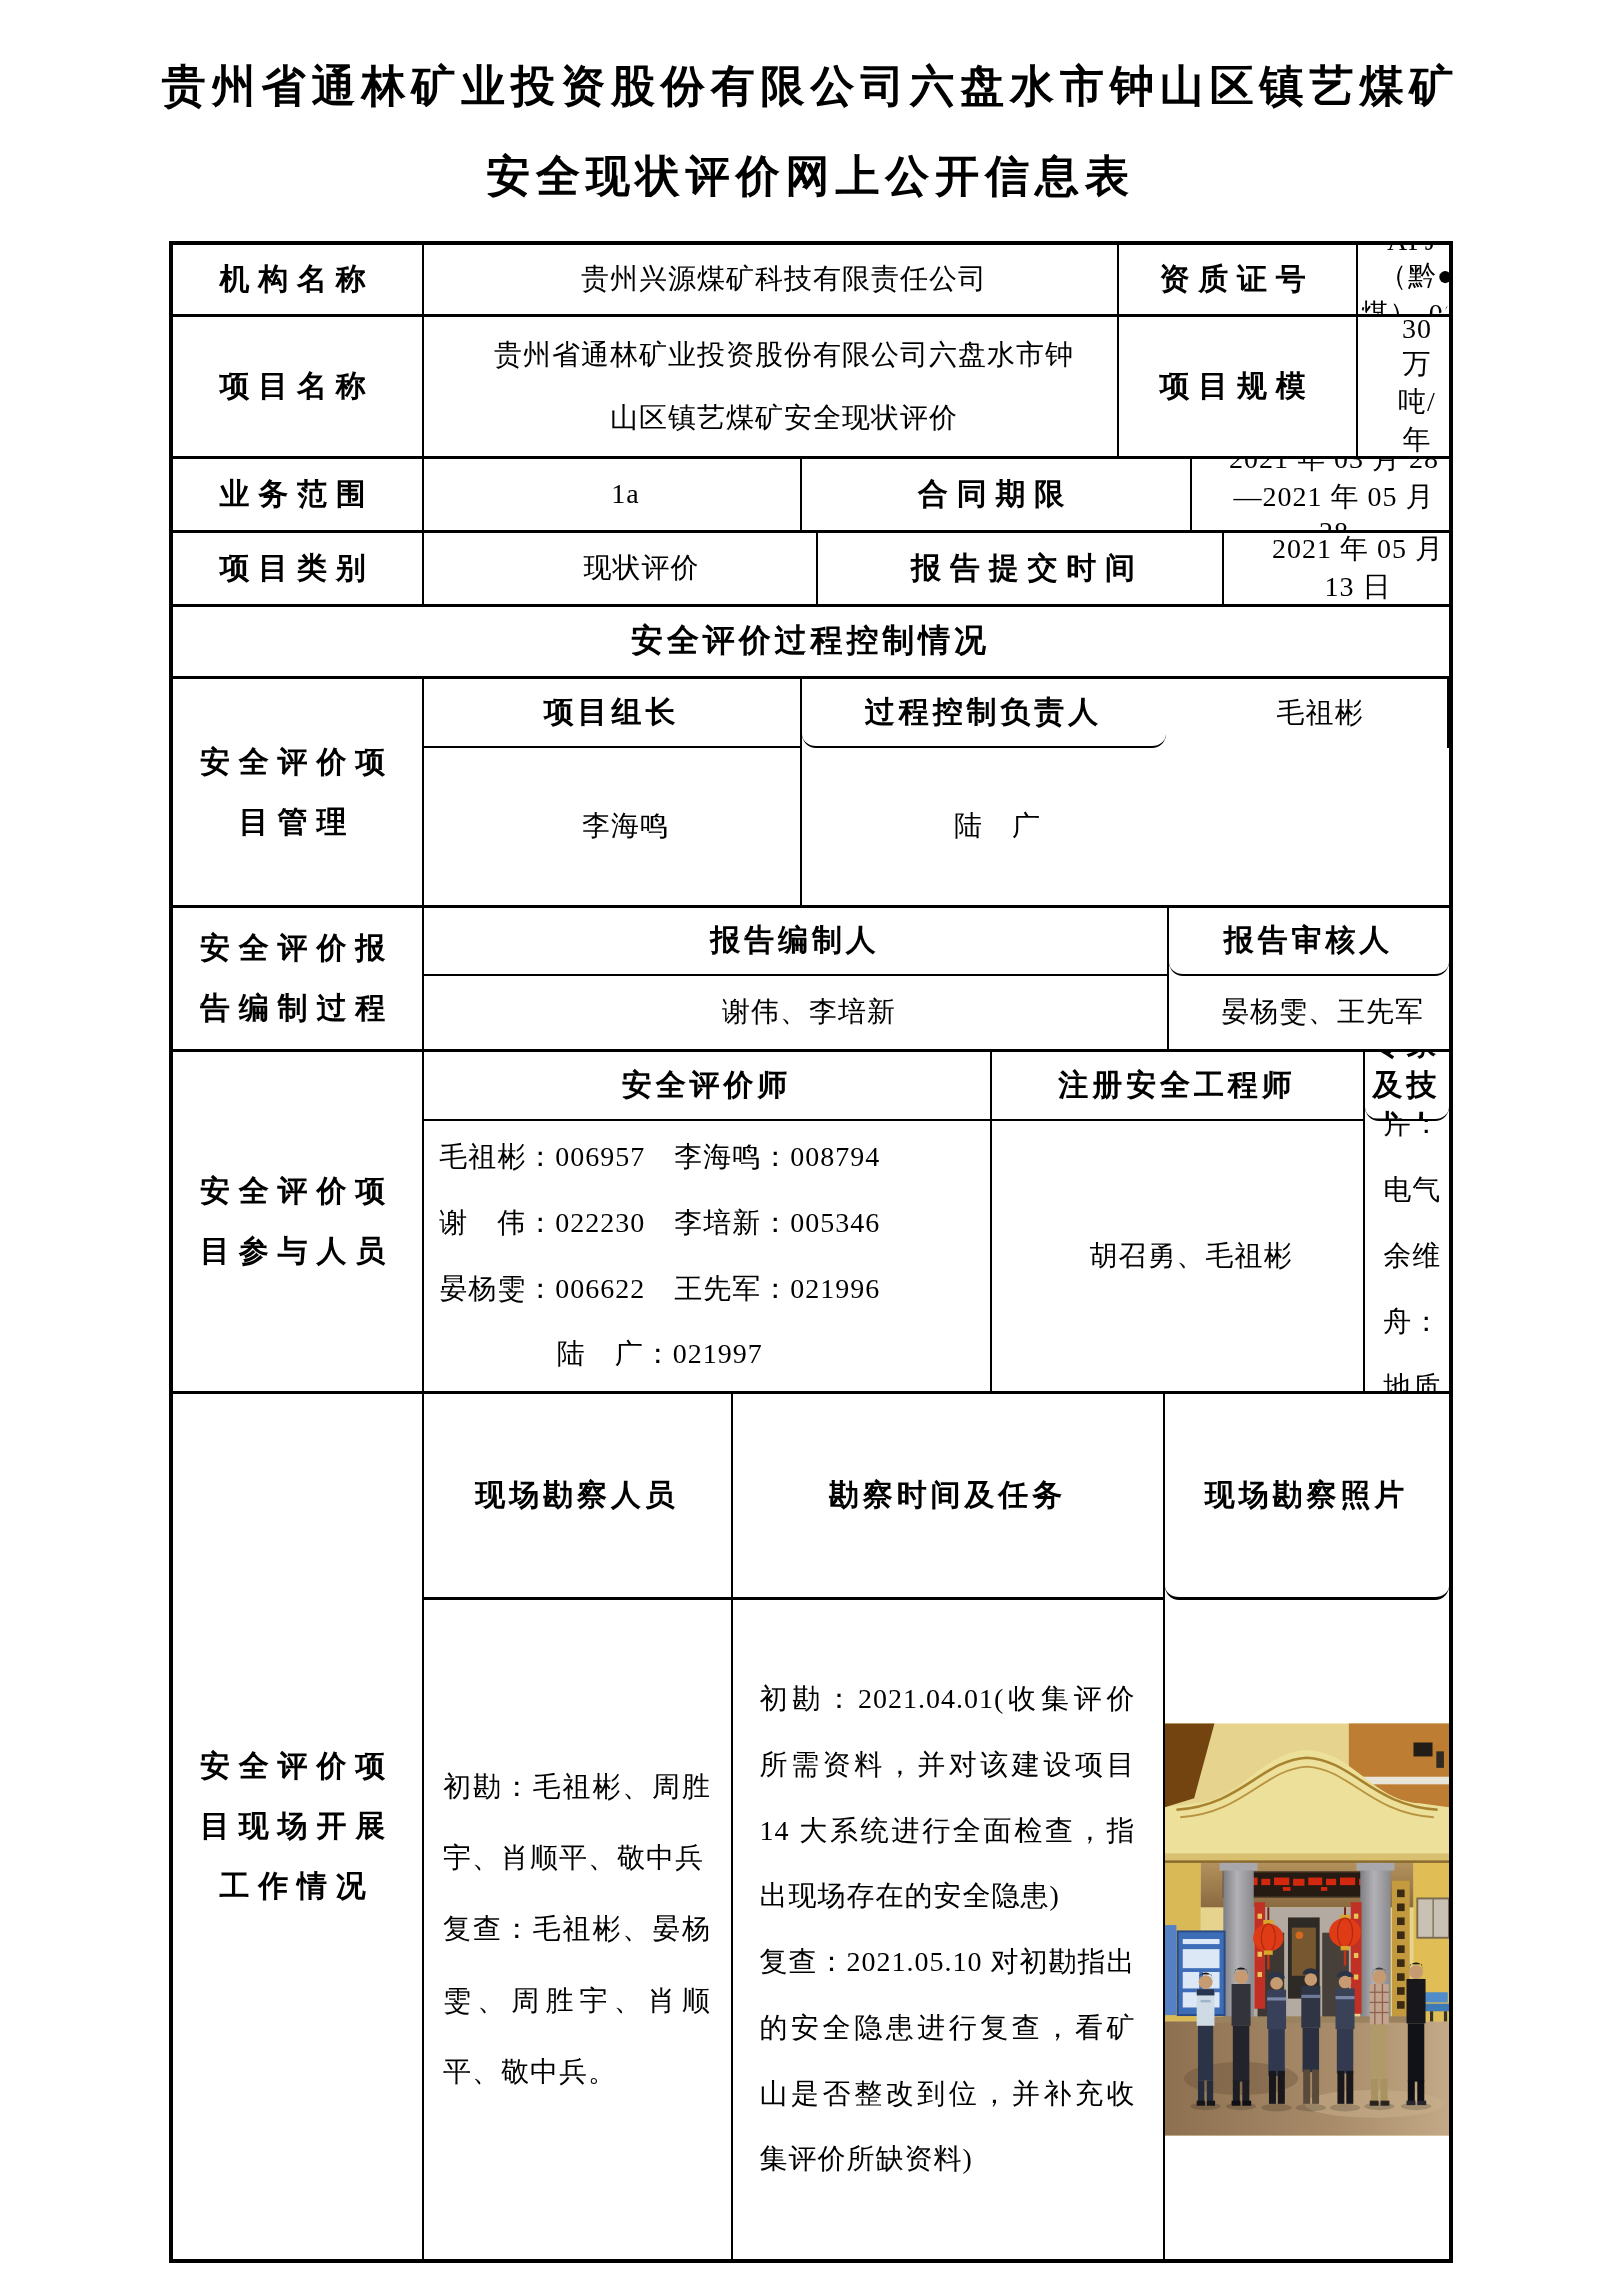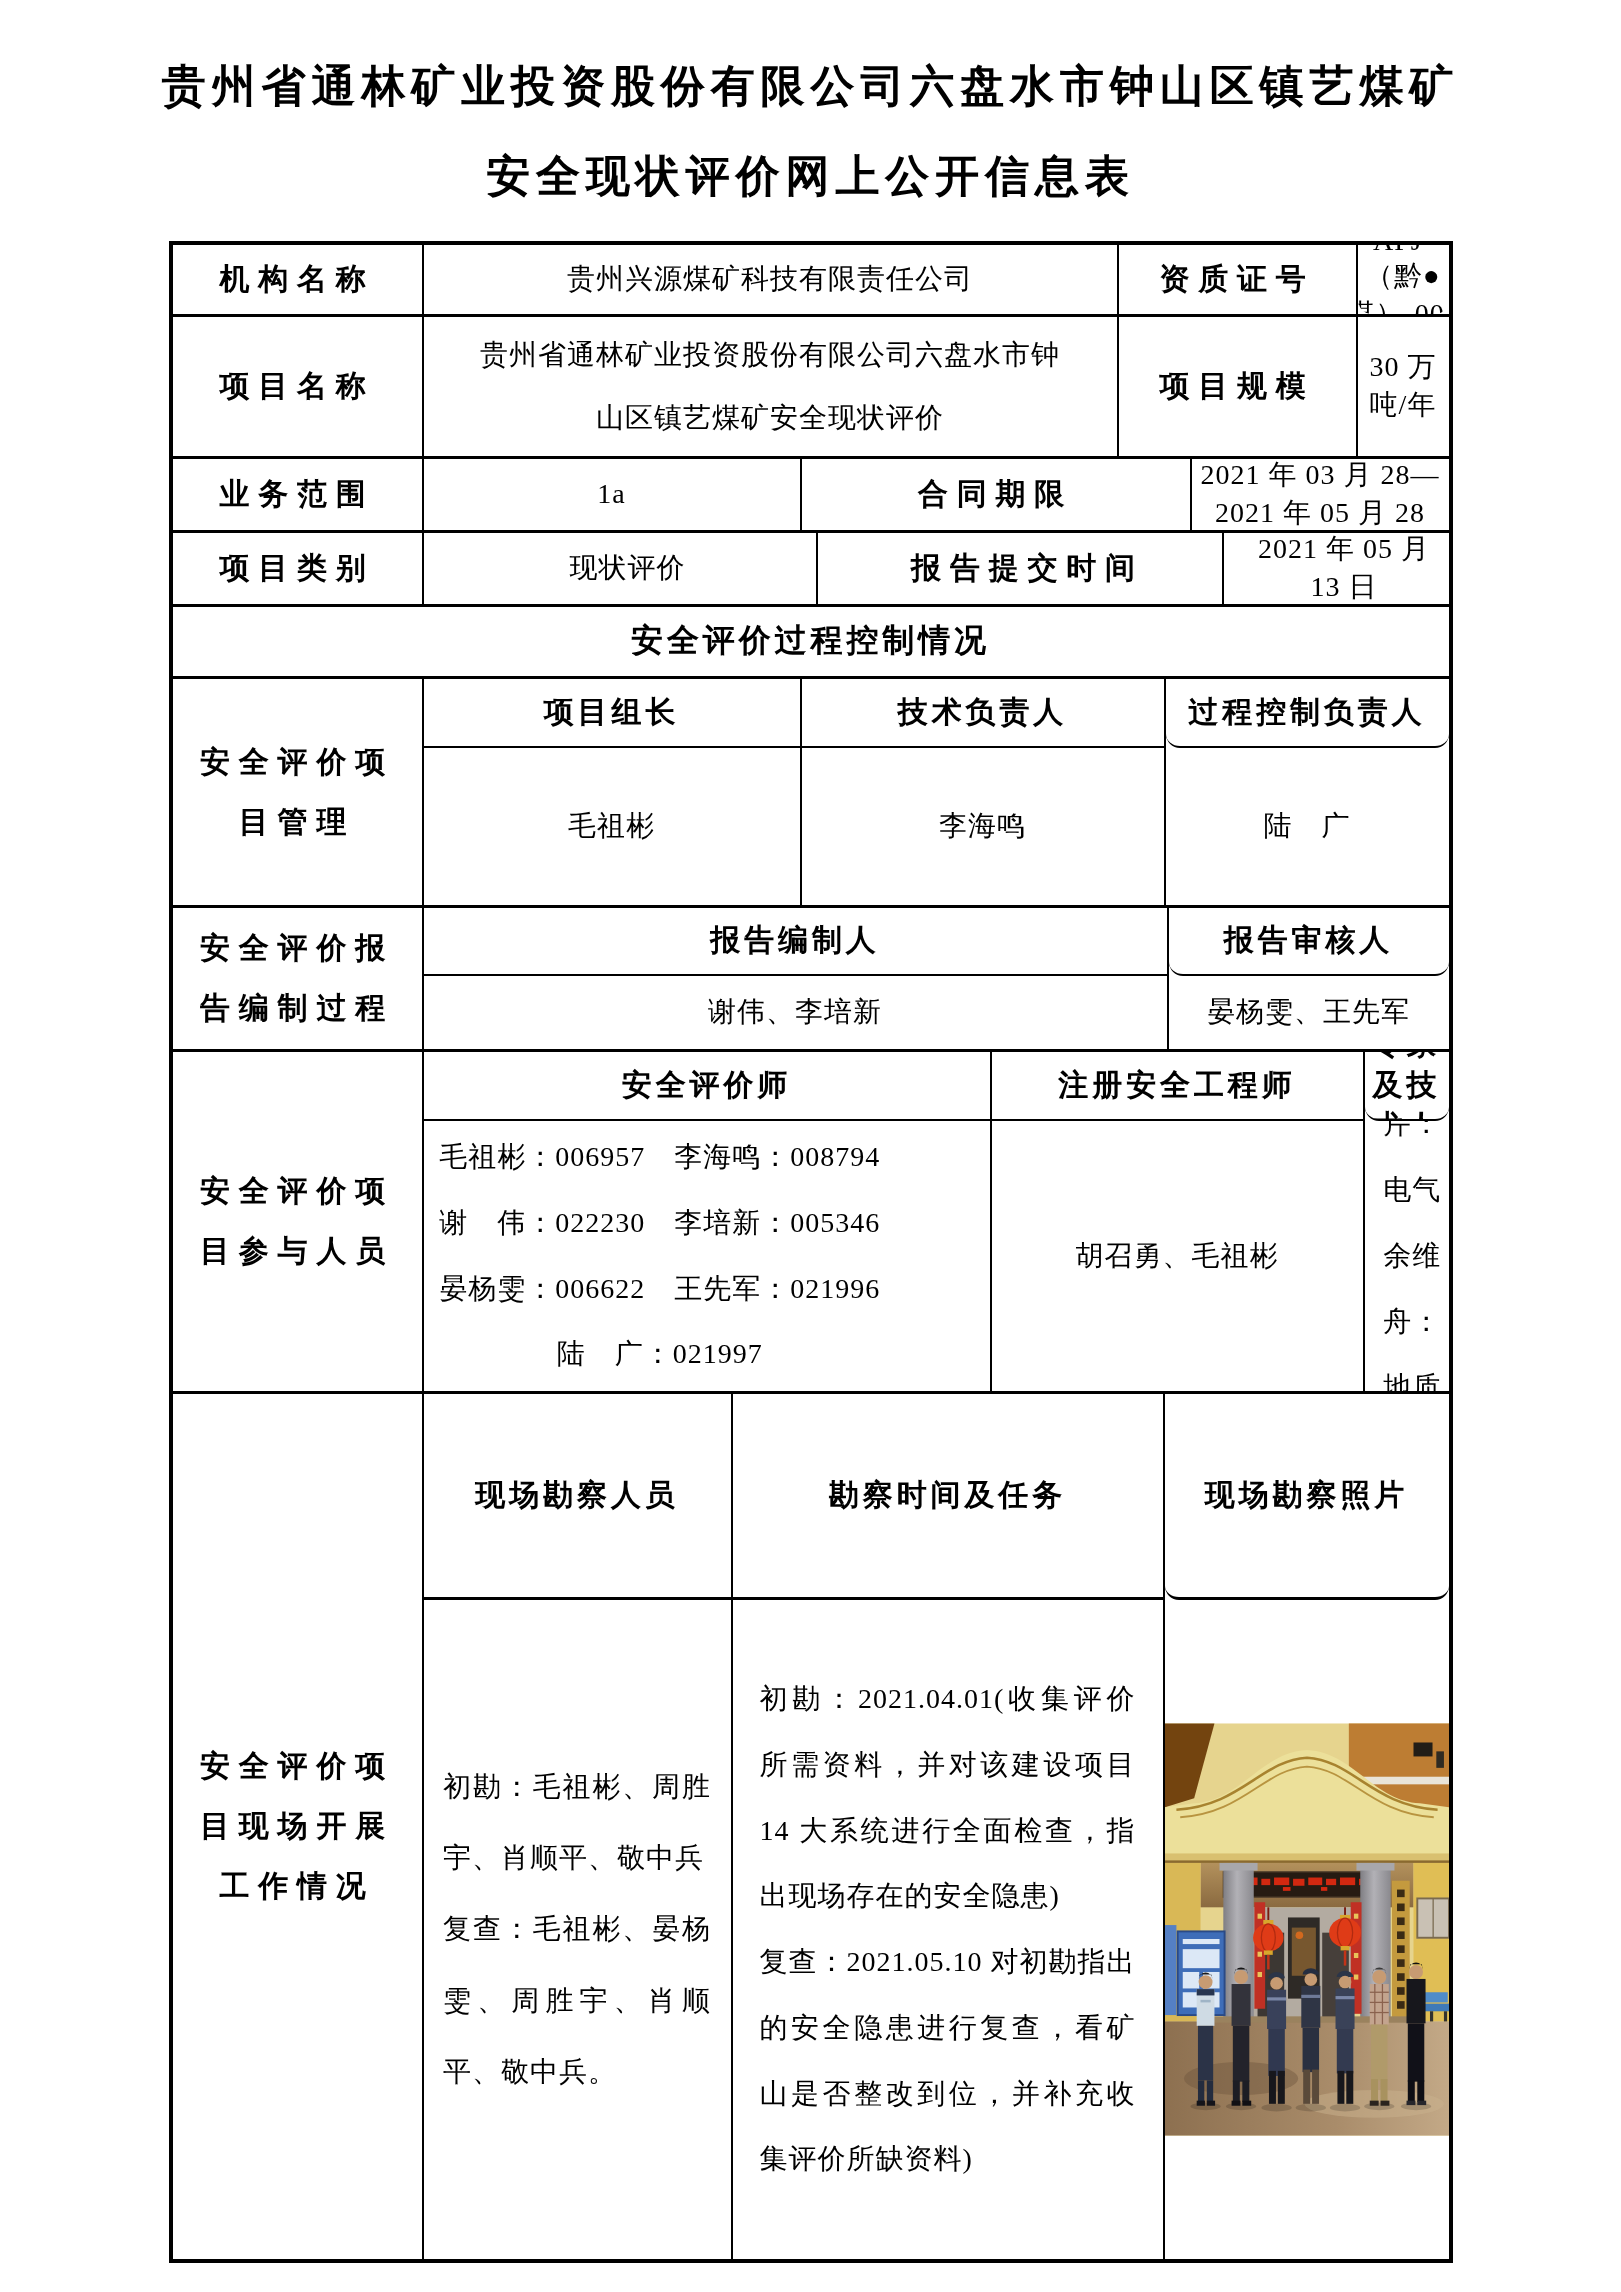--- a/index.html
+++ b/index.html
@@ -22,21 +22,21 @@
     display:flex; align-items:center; justify-content:center;
     text-align:center; border-right:2px solid #000; box-sizing:border-box;
     overflow:hidden;
   }
   .no-br { border-right:none;border-radius:14px; }
   .label {
     font-weight:bold; font-size:30px; letter-spacing:8.8px;
     white-space:pre-line; line-height:2.0;
   }
   .hdr { font-weight:bold; font-size:30px; letter-spacing:3.9px; }
-  .val { font-size:28px; letter-spacing:1px; }
+  .val { font-size:28px; letter-spacing:1px;padding-left:28px; }
   .pre { white-space:pre-line; }
   .leftal { justify-content:flex-start; text-align:center; }
   .justal { text-align:justify; }
   .bb-thin { border-bottom:2px solid #000; }
   .bb-thick { border-bottom:3.9px solid #000; }
   .span2 { grid-row:1 / span 2; }
 
   .s1 { grid-template-columns:251px 695px 239px 1fr; grid-template-rows:69px; }
   .s2 { grid-template-columns:251px 695px 239px 1fr; grid-template-rows:139px; }
   .s2 .val.pre { line-height:2.25; }
@@ -96,21 +96,20 @@
   </div>
 
   <div class="sec s5">
     <div class="cell hdr no-br">安全评价过程控制情况</div>
   </div>
 
   <div class="sec s6">
     <div class="cell label span2">安全评价项
 目管理</div>
     <div class="cell hdr bb-thin">项目组长</div>
-    <div class="cell hdr bb-thin">技术负责人</div>
     <div class="cell hdr bb-thin no-br">过程控制负责人</div>
     <div class="cell val">毛祖彬</div>
     <div class="cell val">李海鸣</div>
     <div class="cell val no-br">陆　广</div>
   </div>
 
   <div class="sec s7">
     <div class="cell label span2">安全评价报
 告编制过程</div>
     <div class="cell hdr bb-thin">报告编制人</div>

